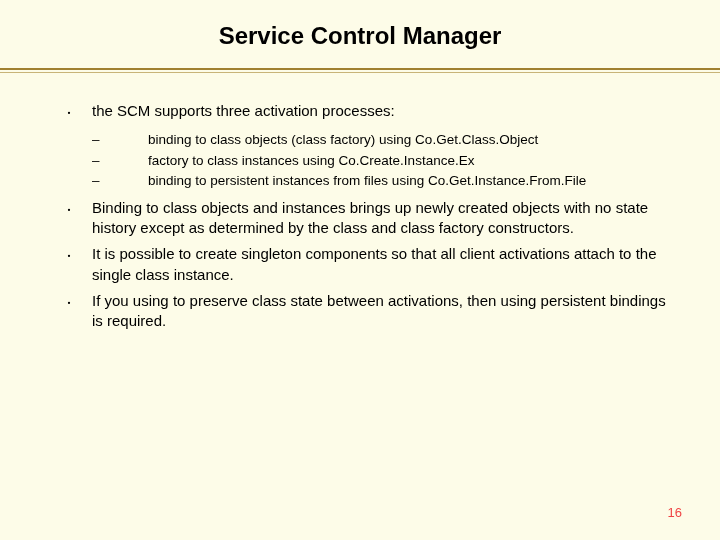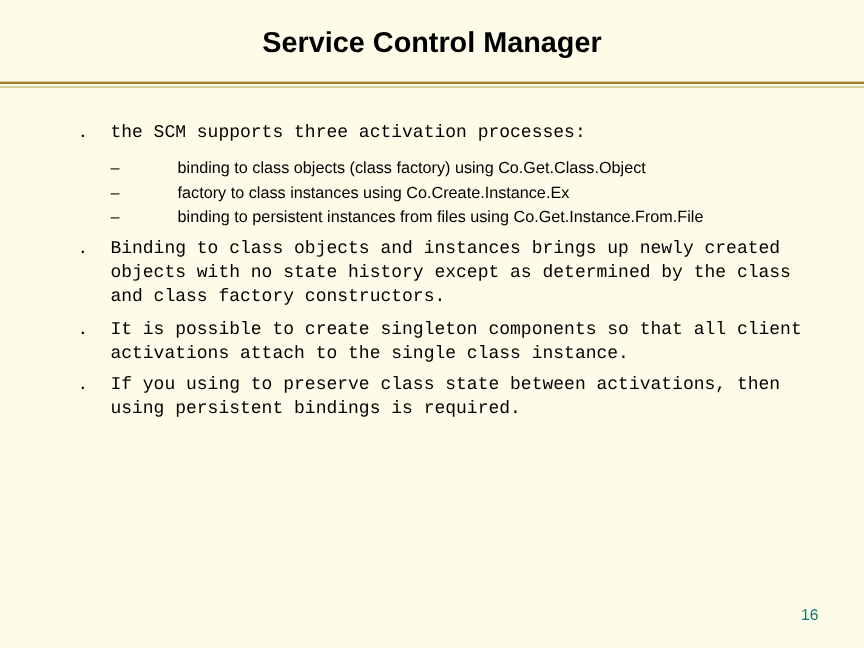--- a/index.html
+++ b/index.html
@@ -42,21 +42,20 @@
       margin-bottom: 6px;
     }
     .item .bullet {
       width: 26px;
       flex-shrink: 0;
       font-family: "Times New Roman", serif;
       font-size: 18px;
     }
     .item .text {
       flex: 1;
-      font-family: Liberation Mono, monospace;
     }
     .subitems {
       margin-top: 4px;
       margin-bottom: 8px;
       font-size: 13.5px;
     }
     .subitem {
       display: flex;
       padding-left: 26px;
       margin-bottom: 2px;
@@ -67,21 +66,21 @@
     }
     .subitem .text {
       flex: 1;
       padding-left: 36px;
     }
     .page-num {
       position: absolute;
       bottom: 20px;
       right: 38px;
       font-size: 13px;
-      color: #0f766e;
+      color: #ef4444;
     }
   </style>
 </head>
 <body>
 
 <div class="title">Service Control Manager</div>
 
 <div class="rule-block">
   <div class="rule-thick"></div>
   <div class="rule-thin"></div>

